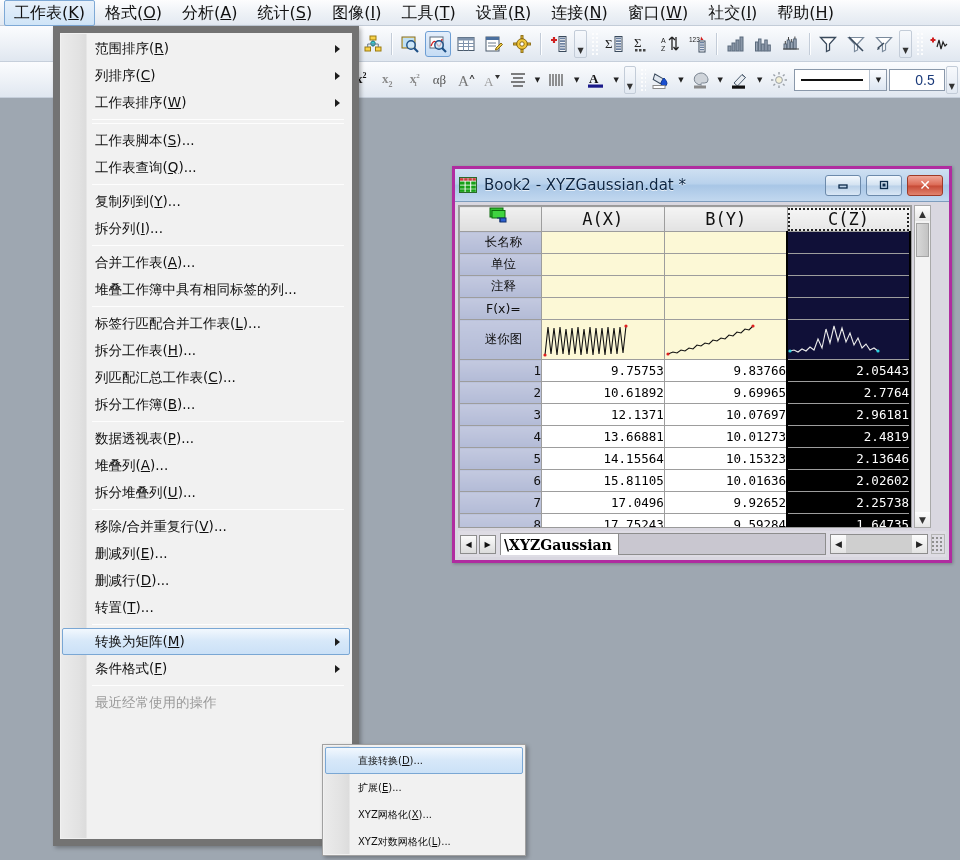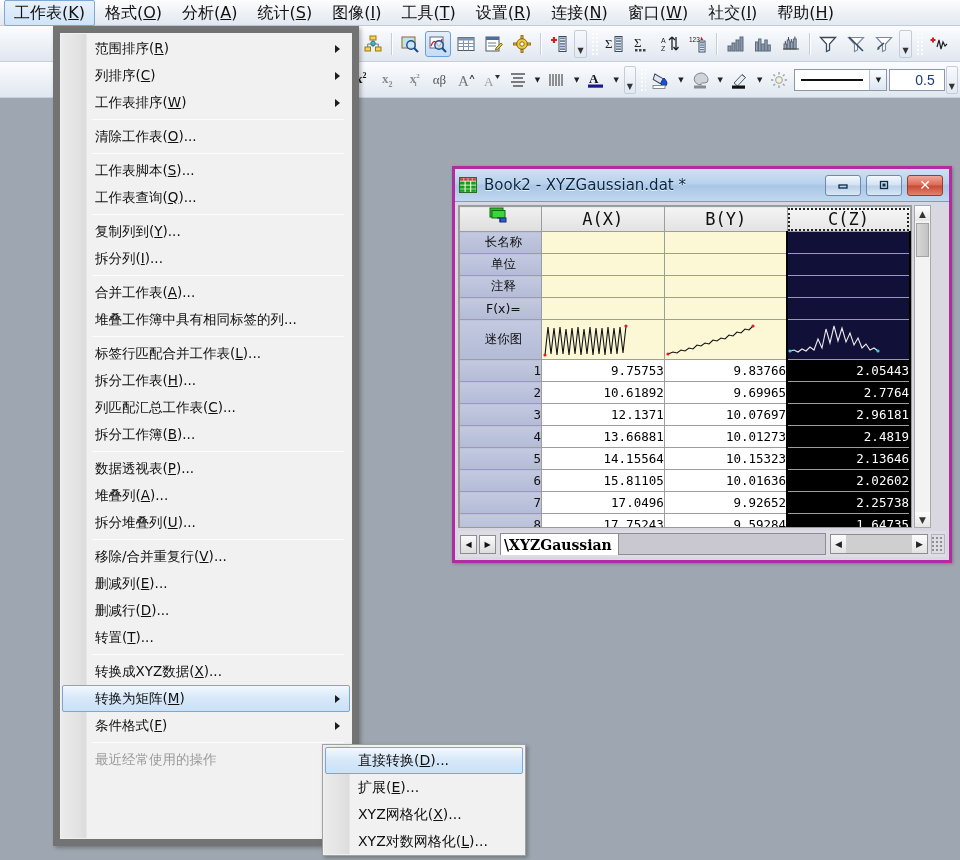--- a/index.html
+++ b/index.html
@@ -126,21 +126,21 @@
     height:1px; margin:3px 8px 3px 32px;
     background:#d2d2d2; border-bottom:1px solid #fdfdfd;
   }
   .acc { text-decoration:underline; }
 
   
   #submenu {
     position:absolute; left:322px; top:744px; width:204px; height:112px;
     background:#f1f1f1; border:1px solid #a0a0a0;
     box-shadow:2px 2px 4px rgba(0,0,0,.28);
-    z-index:70; font-size:14px; color:#101010; padding:2px 0;
+    z-index:70; font-size:10px; color:#101010; padding:2px 0;
   }
   #submenu .gutter {
     position:absolute; left:1px; top:1px; bottom:1px; width:26px;
     background:linear-gradient(90deg,#ebebeb,#e2e2e2 70%,#dcdcdc);
     border-right:1px solid #e6e6e6;
   }
 
   
   #ws-window {
     position:absolute; left:452px; top:166px; width:500px; height:397px;
@@ -791,23 +791,20 @@
       </div>
       <div class="mi">
         <span class="lbl"><span class="txt">列排序</span>(<span class="acc">C</span>)</span>
         <span class="sub-arrow"></span>
       </div>
       <div class="mi">
         <span class="lbl"><span class="txt">工作表排序</span>(<span class="acc">W</span>)</span>
         <span class="sub-arrow"></span>
       </div>
       <div class="msep"></div>
-      <div class="mi">
-        <span class="lbl"><span class="txt">清除工作表</span>(<span class="acc">O</span>)<span class="sfx">...</span></span>
-      </div>
       <div class="msep"></div>
       <div class="mi">
         <span class="lbl"><span class="txt">工作表脚本</span>(<span class="acc">S</span>)<span class="sfx">...</span></span>
       </div>
       <div class="mi">
         <span class="lbl"><span class="txt">工作表查询</span>(<span class="acc">Q</span>)<span class="sfx">...</span></span>
       </div>
       <div class="msep"></div>
       <div class="mi">
         <span class="lbl"><span class="txt">复制列到</span>(<span class="acc">Y</span>)<span class="sfx">...</span></span>
@@ -852,23 +849,20 @@
       <div class="mi">
         <span class="lbl"><span class="txt">删减列</span>(<span class="acc">E</span>)<span class="sfx">...</span></span>
       </div>
       <div class="mi">
         <span class="lbl"><span class="txt">删减行</span>(<span class="acc">D</span>)<span class="sfx">...</span></span>
       </div>
       <div class="mi">
         <span class="lbl"><span class="txt">转置</span>(<span class="acc">T</span>)<span class="sfx">...</span></span>
       </div>
       <div class="msep"></div>
-      <div class="mi">
-        <span class="lbl"><span class="txt">转换成XYZ数据</span>(<span class="acc">X</span>)<span class="sfx">...</span></span>
-      </div>
       <div class="mi hl">
         <span class="lbl"><span class="txt">转换为矩阵</span>(<span class="acc">M</span>)</span>
         <span class="sub-arrow"></span>
       </div>
       <div class="mi">
         <span class="lbl"><span class="txt">条件格式</span>(<span class="acc">F</span>)</span>
         <span class="sub-arrow"></span>
       </div>
       <div class="msep"></div>
       <div class="mi disabled">

